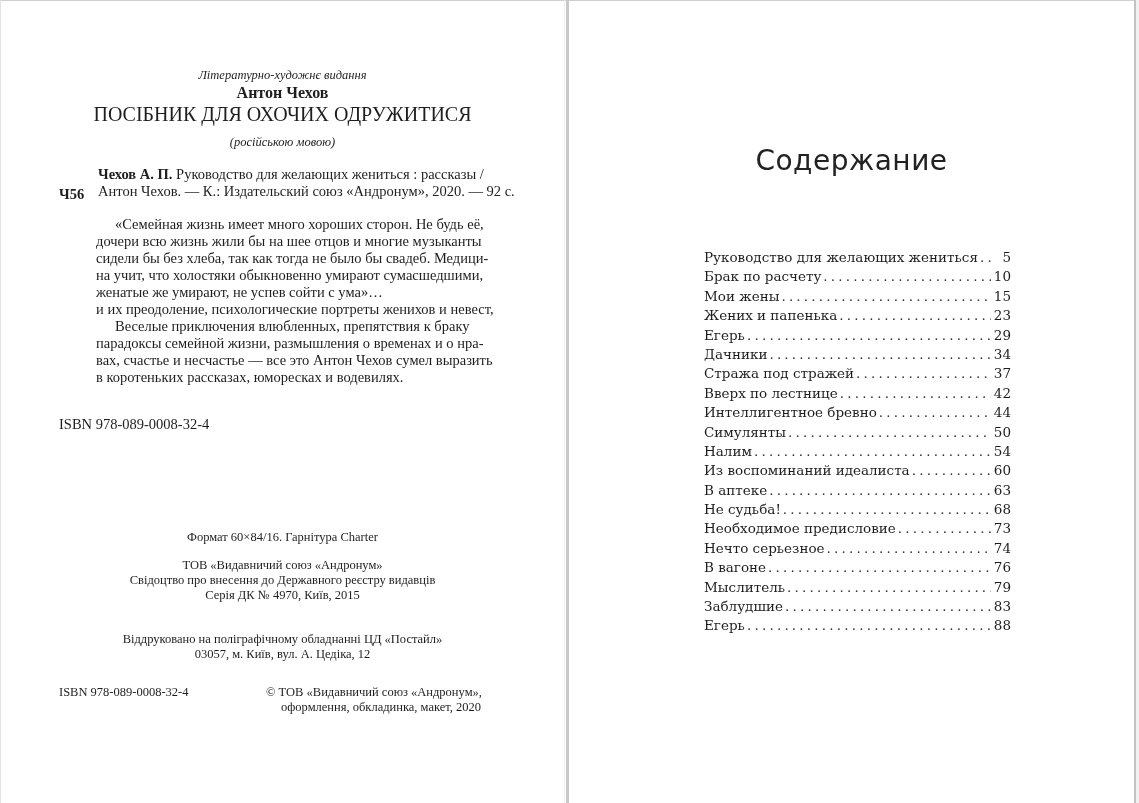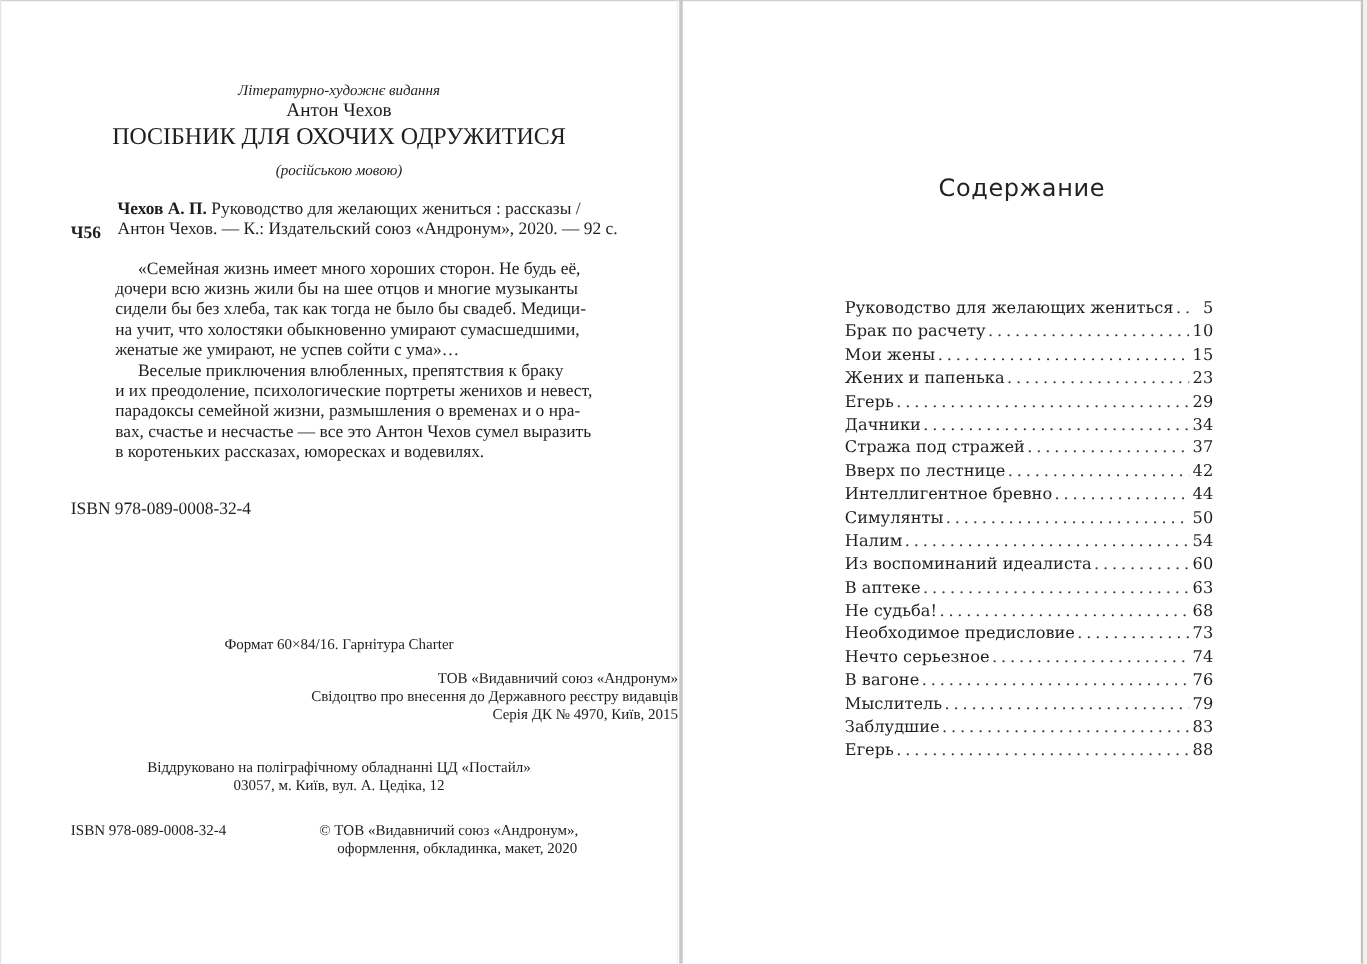--- a/index.html
+++ b/index.html
@@ -40,21 +40,21 @@
       font-family: "Liberation Serif", "DejaVu Serif", serif;
     }
     .center-line {
       position: absolute; left: 0; width: 565px; text-align: center;
       white-space: nowrap;
     }
     .edition-type {
       top: 68px; font-size: 12.5px; font-style: italic;
     }
     .author-name {
-      top: 84px; font-size: 16px; font-weight: normal;
+      top: 84px; font-size: 16px; font-weight: bold;
     }
     .book-title-ua {
       top: 103px; font-size: 20px;
     }
     .language-note {
       top: 135px; font-size: 12.5px; font-style: italic;
     }
     .catalog-block {
       position: absolute; left: 59px; top: 166px; width: 450px;
       font-size: 14.5px; line-height: 17px;
@@ -79,39 +79,39 @@
 
     .isbn-main {
       position: absolute; left: 59px; top: 416px; font-size: 14.5px;
     }
 
     .imprint {
       position: absolute; left: 0; width: 565px; text-align: center;
       font-size: 12.5px; line-height: 15px; white-space: nowrap;
     }
     .imprint-format { top: 530px; }
-    .imprint-publisher { top: 558px; text-align: right; }
+    .imprint-publisher { top: 558px; }
     .imprint-printer { top: 632px; }
 
     .footer-isbn {
       position: absolute; left: 59px; top: 685px; font-size: 12.5px;
     }
     .footer-copyright {
       position: absolute; left: 266px; top: 685px; font-size: 12.5px; line-height: 15px;
       white-space: nowrap;
     }
     .footer-copyright .ln2 { display: block; padding-left: 15px; }
 
     
     .page-right {
       position: absolute; left: 569px; top: 0; width: 565px; height: 803px;
     }
     .toc-title {
       position: absolute; left: 0; width: 565px; top: 144px; text-align: center;
-      font-family: "DejaVu Sans", sans-serif; font-size: 20px; letter-spacing: 0.5px;
+      font-family: "DejaVu Sans", sans-serif; font-size: 28px; letter-spacing: 0.5px;
       font-weight: normal; color: #222;
     }
     .toc-list {
       position: absolute; left: 135px; top: 248px; width: 307px;
       font-family: "DejaVu Serif", serif; font-size: 13.5px;
       list-style: none; margin: 0; padding: 0;
     }
     .toc-item {
       display: flex; align-items: center; height: 19.4px; line-height: 19.4px;
       white-space: nowrap; overflow: hidden;
@@ -150,22 +150,22 @@
       <span class="ln">Антон Чехов. — К.: Издательский союз «Андронум», 2020. — 92 с.</span>
     </div>
   </div>
 
   <div class="annotation">
     <span class="ln indent">«Семейная жизнь имеет много хороших сторон. Не будь её,</span>
     <span class="ln">дочери всю жизнь жили бы на шее отцов и многие музыканты</span>
     <span class="ln">сидели бы без хлеба, так как тогда не было бы свадеб. Медици-</span>
     <span class="ln">на учит, что холостяки обыкновенно умирают сумасшедшими,</span>
     <span class="ln">женатые же умирают, не успев сойти с ума»…</span>
+    <span class="ln">и их преодоление, психологические портреты женихов и невест,</span>
     <span class="ln indent">Веселые приключения влюбленных, препятствия к браку</span>
-    <span class="ln">и их преодоление, психологические портреты женихов и невест,</span>
     <span class="ln">парадоксы семейной жизни, размышления о временах и о нра-</span>
     <span class="ln">вах, счастье и несчастье — все это Антон Чехов сумел выразить</span>
     <span class="ln">в коротеньких рассказах, юморесках и водевилях.</span>
   </div>
 
   <div class="isbn-main">ISBN 978-089-0008-32-4</div>
 
   <div class="imprint imprint-format">Формат 60×84/16. Гарнітура Charter</div>
 
   <div class="imprint imprint-publisher">

